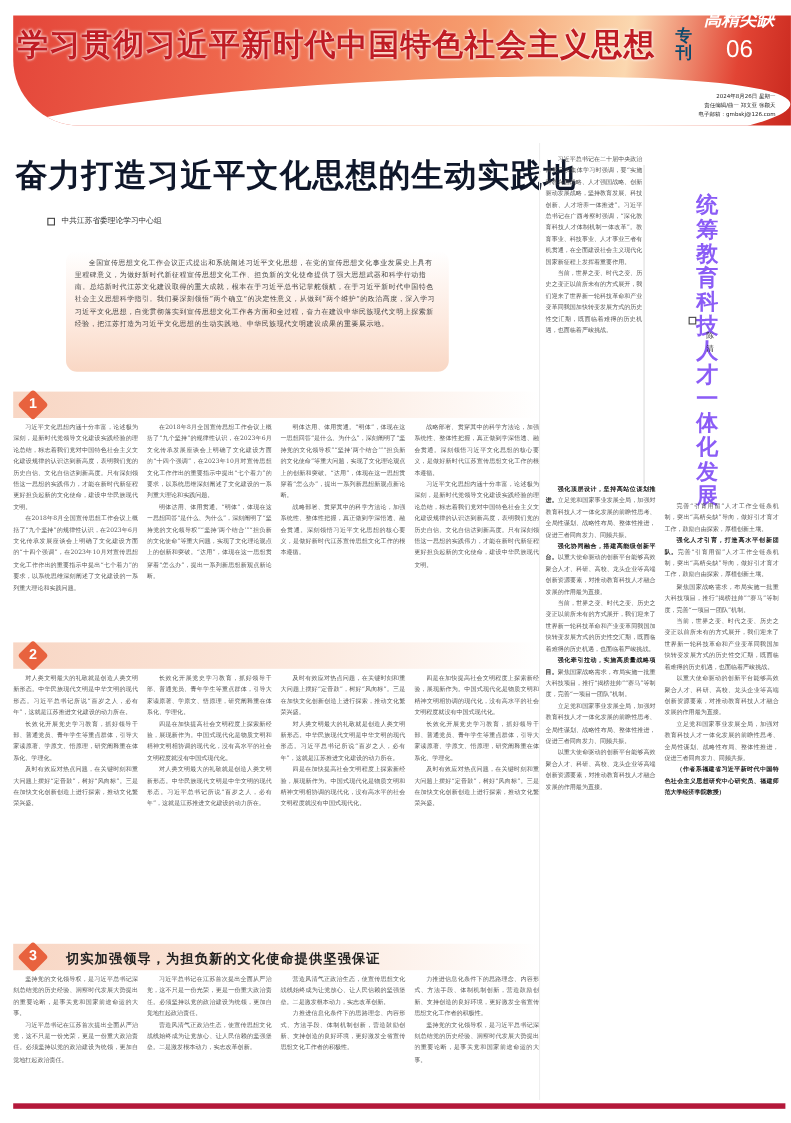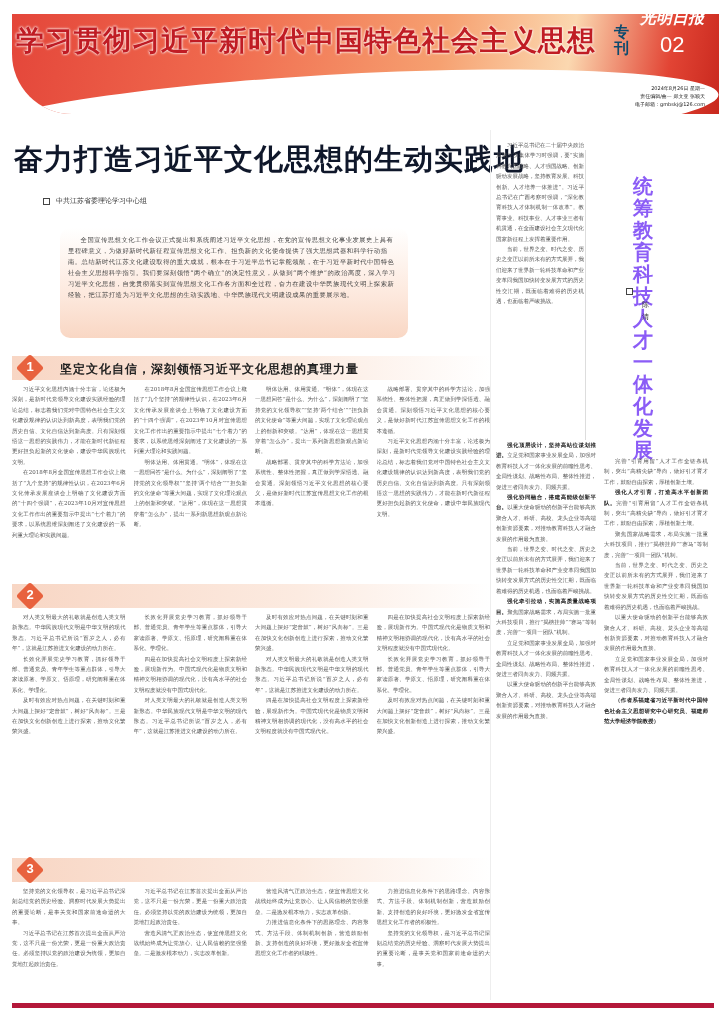--- a/index.html
+++ b/index.html
@@ -34,39 +34,38 @@
 .vdivider{position:absolute;left:585px;top:150px;width:1px;height:290px;background:#ddd;}
 .bottomrule{position:absolute;left:12px;top:1003px;width:702px;height:5px;background:#b4183a;}
 .col-divider{position:absolute;left:490px;top:130px;width:1px;height:870px;background:#eee;}
 </style>
 </head>
 <body>
 
 <div class="banner"></div>
 <div class="banner-title">学习贯彻习近平新时代中国特色社会主义思想</div>
 <div class="banner-zhuan">专刊</div>
-<div class="banner-logo">光明日报</div>
-<div class="banner-page">02</div>
+<div class="banner-logo">高精尖缺</div>
+<div class="banner-page">06</div>
 <div class="meta">
   <div>2024年8月26日 星期一</div>
   <div>责任编辑/曲一 郑文亚 张颖天</div>
   <div>电子邮箱：gmbskj@126.com</div>
 </div>
 
 <h1 class="headline">奋力打造习近平文化思想的生动实践地</h1>
 <div class="byline"><span class="box"></span><span>中共江苏省委理论学习中心组</span></div>
 
 <div class="lead">全国宣传思想文化工作会议正式提出和系统阐述习近平文化思想，在党的宣传思想文化事业发展史上具有里程碑意义，为做好新时代新征程宣传思想文化工作、担负新的文化使命提供了强大思想武器和科学行动指南。总结新时代江苏文化建设取得的重大成就，根本在于习近平总书记掌舵领航，在于习近平新时代中国特色社会主义思想科学指引。我们要深刻领悟“两个确立”的决定性意义，从做到“两个维护”的政治高度，深入学习习近平文化思想，自觉贯彻落实到宣传思想文化工作各方面和全过程，奋力在建设中华民族现代文明上探索新经验，把江苏打造为习近平文化思想的生动实践地、中华民族现代文明建设成果的重要展示地。</div>
 
 <div class="col-divider"></div>
 
 <div class="sec" style="top:356px;">
   <div class="num"></div>
   <div class="numtxt">1</div>
-  <div class="stitle">坚定文化自信，深刻领悟习近平文化思想的真理力量</div>
 </div>
 <div class="cols" style="top:384px;height:190px;">
   <div class="col">
       <p>习近平文化思想内涵十分丰富，论述极为深刻，是新时代党领导文化建设实践经验的理论总结，标志着我们党对中国特色社会主义文化建设规律的认识达到新高度，表明我们党的历史自信、文化自信达到新高度。只有深刻领悟这一思想的实践伟力，才能在新时代新征程更好担负起新的文化使命，建设中华民族现代文明。</p>
       <p>在2018年8月全国宣传思想工作会议上概括了“九个坚持”的规律性认识，在2023年6月文化传承发展座谈会上明确了文化建设方面的“十四个强调”，在2023年10月对宣传思想文化工作作出的重要指示中提出“七个着力”的要求，以系统思维深刻阐述了文化建设的一系列重大理论和实践问题。</p>
     </div>
   <div class="col">
       <p>在2018年8月全国宣传思想工作会议上概括了“九个坚持”的规律性认识，在2023年6月文化传承发展座谈会上明确了文化建设方面的“十四个强调”，在2023年10月对宣传思想文化工作作出的重要指示中提出“七个着力”的要求，以系统思维深刻阐述了文化建设的一系列重大理论和实践问题。</p>
       <p>明体达用、体用贯通。“明体”，体现在这一思想回答“是什么、为什么”，深刻阐明了“坚持党的文化领导权”“坚持‘两个结合’”“担负新的文化使命”等重大问题，实现了文化理论观点上的创新和突破。“达用”，体现在这一思想贯穿着“怎么办”，提出一系列新思想新观点新论断。</p>
     </div>
@@ -103,20 +102,21 @@
   <div class="col">
       <p>四是在加快提高社会文明程度上探索新经验，展现新作为。中国式现代化是物质文明和精神文明相协调的现代化，没有高水平的社会文明程度就没有中国式现代化。</p>
       <p>长效化开展党史学习教育，抓好领导干部、普通党员、青年学生等重点群体，引导大家读原著、学原文、悟原理，研究阐释重在体系化、学理化。</p>
       <p>及时有效应对热点问题，在关键时刻和重大问题上摆好“定音鼓”，树好“风向标”。三是在加快文化创新创造上进行探索，推动文化繁荣兴盛。</p>
     </div>
 </div>
 
 <div class="sec" style="top:858px;">
   <div class="num"></div>
   <div class="numtxt">3</div>
+  <div class="stitle">切实加强领导，为担负新的文化使命提供坚强保证</div>
 </div>
 <div class="cols" style="top:886px;height:112px;">
   <div class="col">
       <p>坚持党的文化领导权，是习近平总书记深刻总结党的历史经验、洞察时代发展大势提出的重要论断，是事关党和国家前途命运的大事。</p>
       <p>习近平总书记在江苏首次提出全面从严治党，这不只是一份光荣，更是一份重大政治责任。必须坚持以党的政治建设为统领，更加自觉地扛起政治责任。</p>
     </div>
   <div class="col">
       <p>习近平总书记在江苏首次提出全面从严治党，这不只是一份光荣，更是一份重大政治责任。必须坚持以党的政治建设为统领，更加自觉地扛起政治责任。</p>
       <p>营造风清气正政治生态，使宣传思想文化战线始终成为让党放心、让人民信赖的坚强堡垒。二是激发根本动力，实志改革创新。</p>
     </div>

